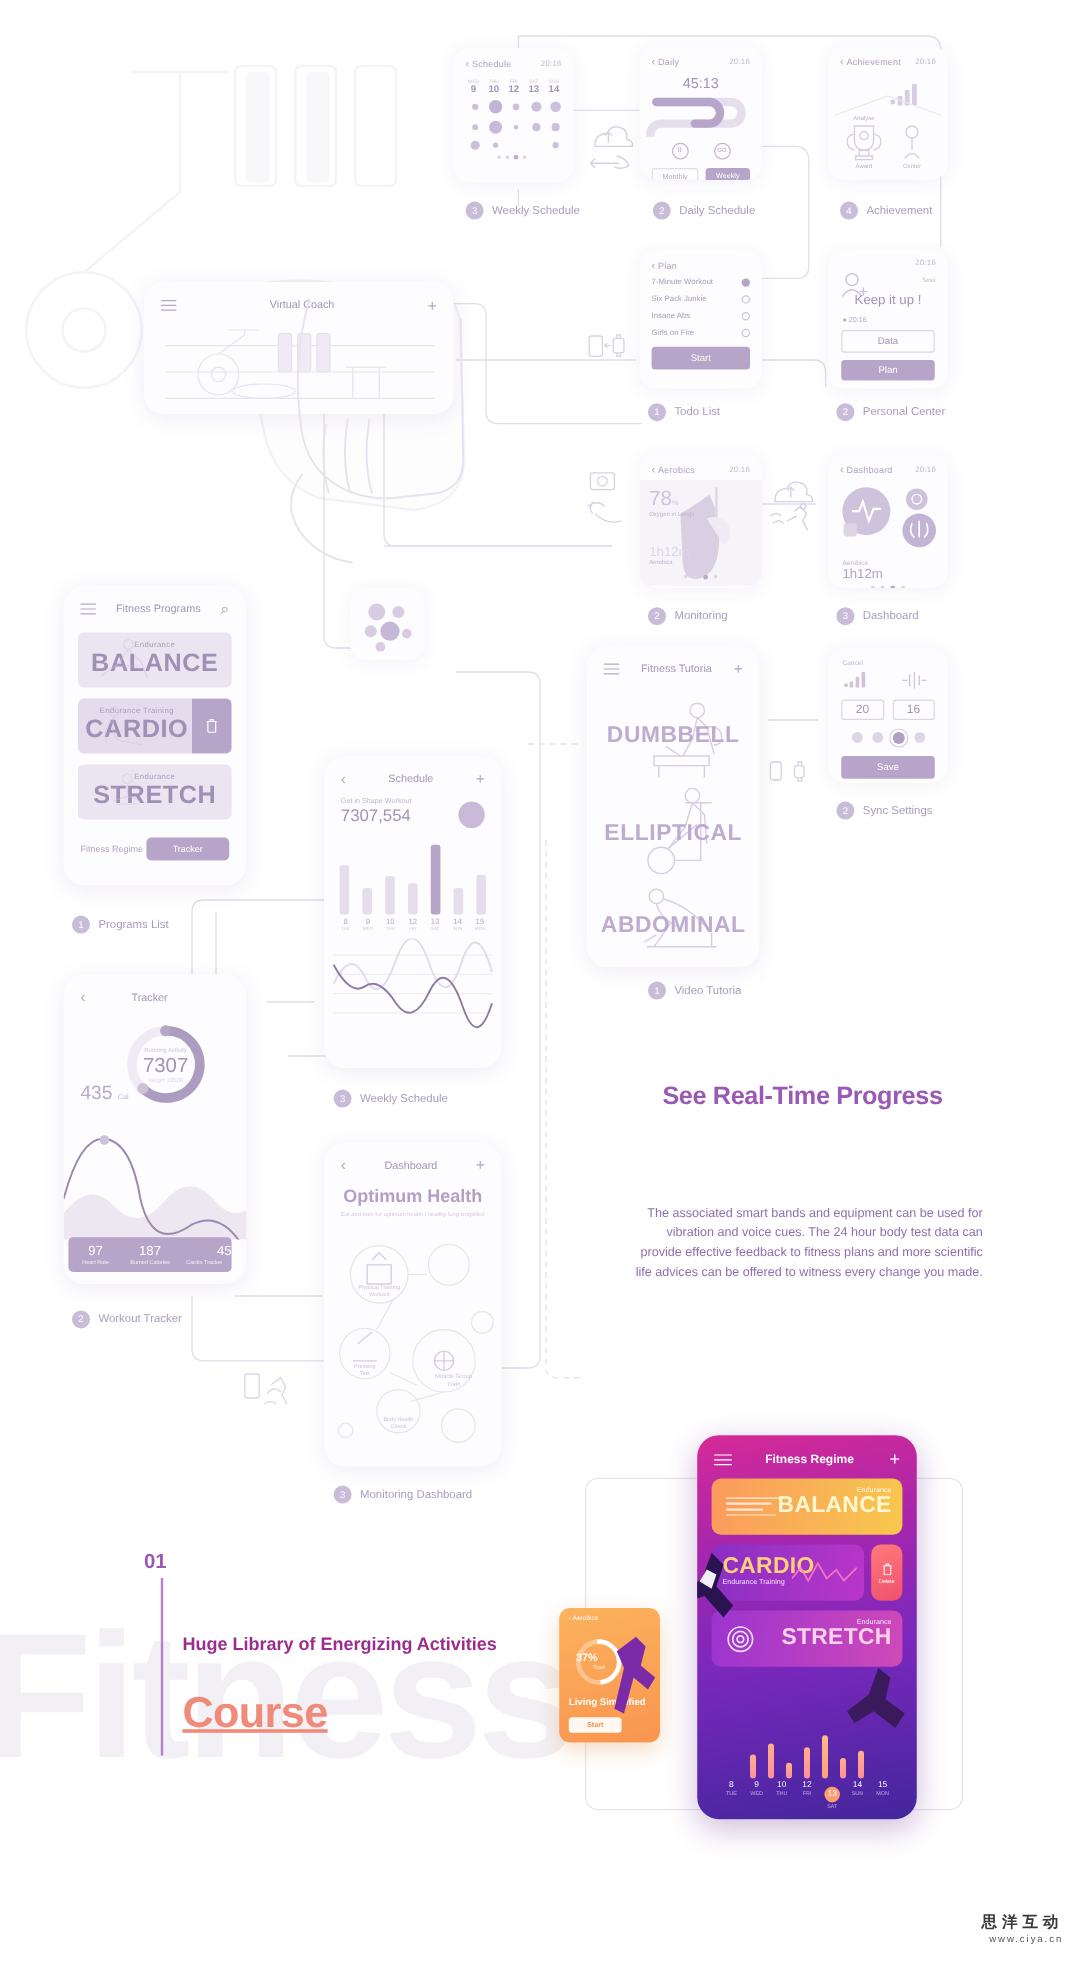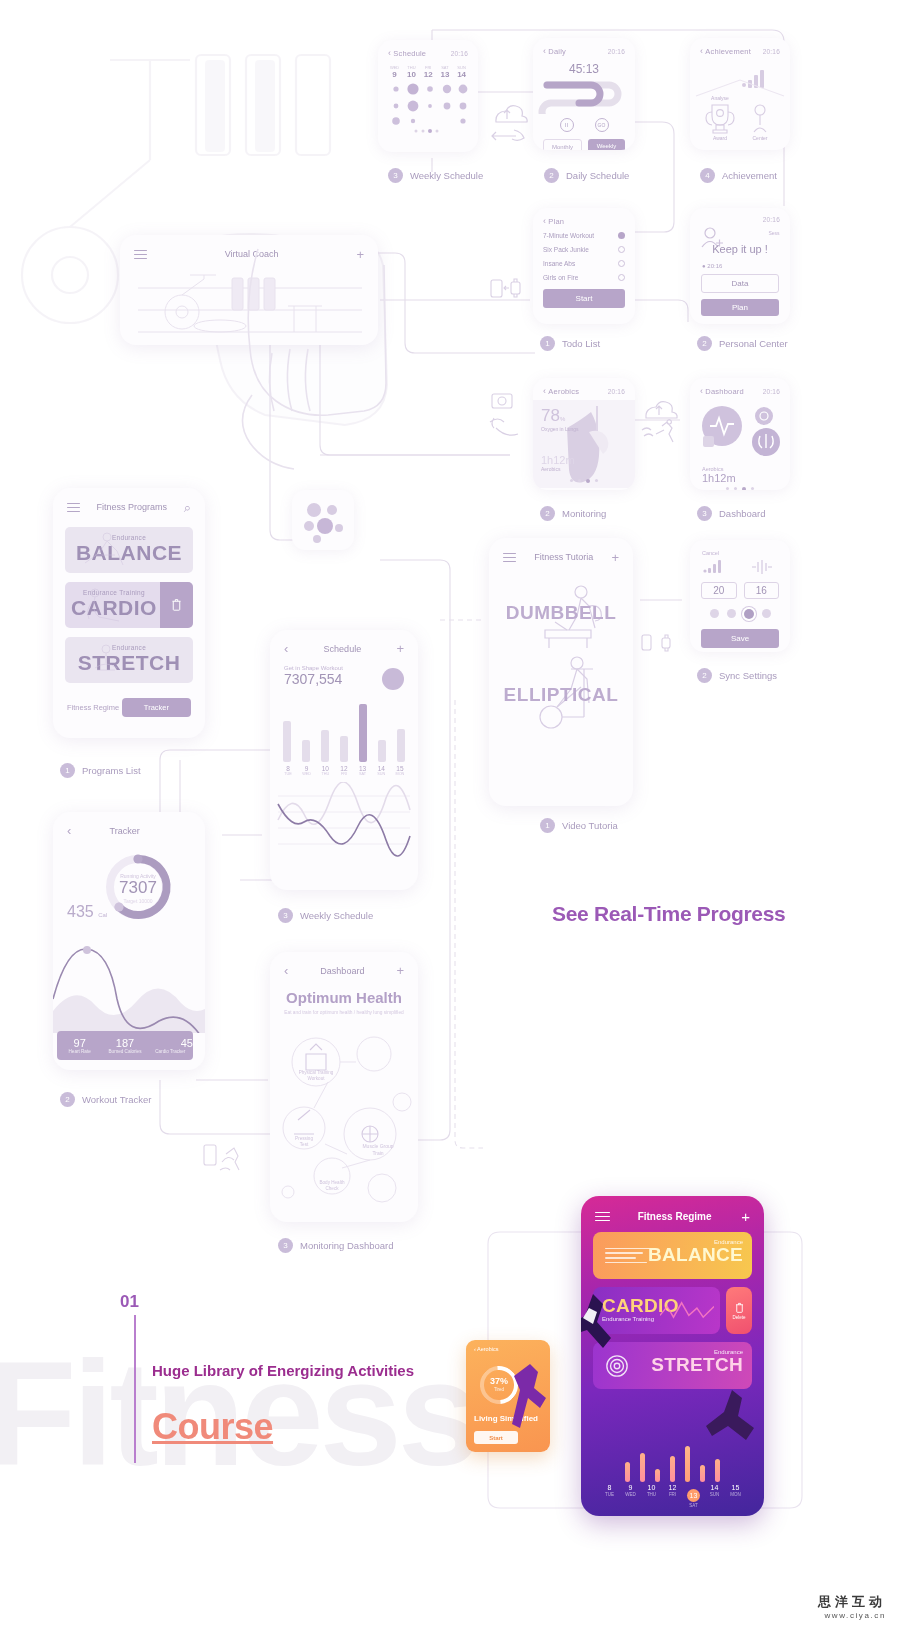--- a/index.html
+++ b/index.html
@@ -143,21 +143,21 @@
 
   
   .ocard { position:absolute; left:466px; top:1340px; width:84px; height:112px;
            border-radius:9px; overflow:hidden;
            background:linear-gradient(165deg,#fcb25c,#f99550);
            box-shadow:0 6px 18px rgba(220,140,60,.30); }
   .ocard .hd { font-size:5.5px;color:#fff;padding:6px 8px;}
   .ocard .ring { position:absolute;left:14px;top:26px;width:38px;height:38px;border-radius:50%;
                  border:4px solid rgba(255,255,255,.35); border-top-color:#fff; border-right-color:#fff;
                  transform:rotate(40deg);}
-  .ocard .rv { position:absolute;left:14px;top:36px;width:38px;text-align:center;font-size:9px;color:#fff;font-weight:bold;}
+  .ocard .rv { position:absolute;left:14px;top:36px;width:38px;font-size:9px;color:#fff;font-weight:bold;}
   .ocard .rl { position:absolute;left:14px;top:47px;width:38px;text-align:center;font-size:4.5px;color:rgba(255,255,255,.85);}
   .ocard .t1 { position:absolute;left:8px;bottom:28px;font-size:8px;color:#fff;font-weight:bold;line-height:1.2;}
   .ocard .bt { position:absolute;left:8px;bottom:8px;width:44px;height:13px;border-radius:3px;
                background:rgba(255,255,255,.92);color:#f08d4a;font-size:6px;display:flex;
                align-items:center;justify-content:center;font-weight:bold;}
 
   
   .flogo { position:absolute; right:14px; bottom:22px; text-align:right;}
   .flogo .cn { font-size:13px;font-weight:bold;color:#3a3a3a;letter-spacing:4px;}
   .flogo .url { font-size:8px;color:#555;letter-spacing:1.6px;}
@@ -592,20 +592,31 @@
         <g fill="none" stroke="#d8cee4" stroke-width="1.2">
           <circle cx="88" cy="12" r="6"></circle>
             <path d="M88 18 l-6 20 l-14 18 M88 18 l10 10 l2 24"></path>
           <circle cx="62" cy="66" r="11"></circle>
             <path d="M73 66 h22 M95 66 v-48 M82 18 h22"></path>
           <path d="M68 56 l24 -20"></path>
         </g>
       </svg>
       <div style="position:absolute;left:0;right:0;top:33px;text-align:center;font-size:19px;font-weight:bold;color:#bdaccf;letter-spacing:.5px;">ELLIPTICAL</div>
     </div>
+    <div style="position:relative;height:76px;">
+      <svg viewBox="0 0 144 76" style="position:absolute;inset:0;width:144px;height:76px;">
+        <g fill="none" stroke="#d8cee4" stroke-width="1.2">
+          <circle cx="58" cy="14" r="6"></circle>
+            <path d="M64 16 q20 6 34 22 M58 20 q4 14 20 20"></path>
+          <path d="M50 56 h58 M56 56 l14 -20 M104 56 v-12"></path>
+          <path d="M48 52 l10 -6"></path>
+        </g>
+      </svg>
+      <div style="position:absolute;left:0;right:0;top:28px;text-align:center;font-size:19px;font-weight:bold;color:#bdaccf;letter-spacing:.5px;">ABDOMINAL</div>
+    </div>
   </div>
   <div class="caption" style="left:540px;top:818px;">
     <span class="cap-num">1</span>
     <span>Video Tutoria</span>
   </div>
 
   <div class="phone" style="left:53px;top:488px;width:152px;height:250px;">
     <div class="ph-bar">
       <span class="hamb">
           <i></i>
@@ -821,20 +832,21 @@
 
   <svg style="position:absolute;left:200px;top:1140px;width:46px;height:36px;" viewBox="0 0 46 36">
     <g fill="none" stroke="#ddd4e6" stroke-width="1.1">
       <rect x="4" y="5" width="12" height="20" rx="2"></rect>
       <path d="M22 22 q6 -8 12 -2 M26 14 l8 -6 l4 8 l-3 6 l4 8"></path>
       <path d="M20 30 q6 -4 10 0"></path>
     </g>
   </svg>
 
   <div class="tb-title" style="left:552px;top:902px;">See Real-Time Progress</div>
+  <div class="tb-en" style="left:527px;top:1003px;">The associated smart bands and equipment can be used for vibration and voice cues. The 24 hour body test data can provide effective feedback to fitness plans and more scientific life advices can be offered to witness every change you made.</div>
 
   <div class="watermark">Fitness</div>
   <div class="num01">01</div>
   <div class="vbar"></div>
   <div class="h-sub">Huge Library of Energizing Activities</div>
   <div class="h-main">Course</div>
 
   <div class="cphone">
     <div class="cp-bar">
       <span class="hamb">

